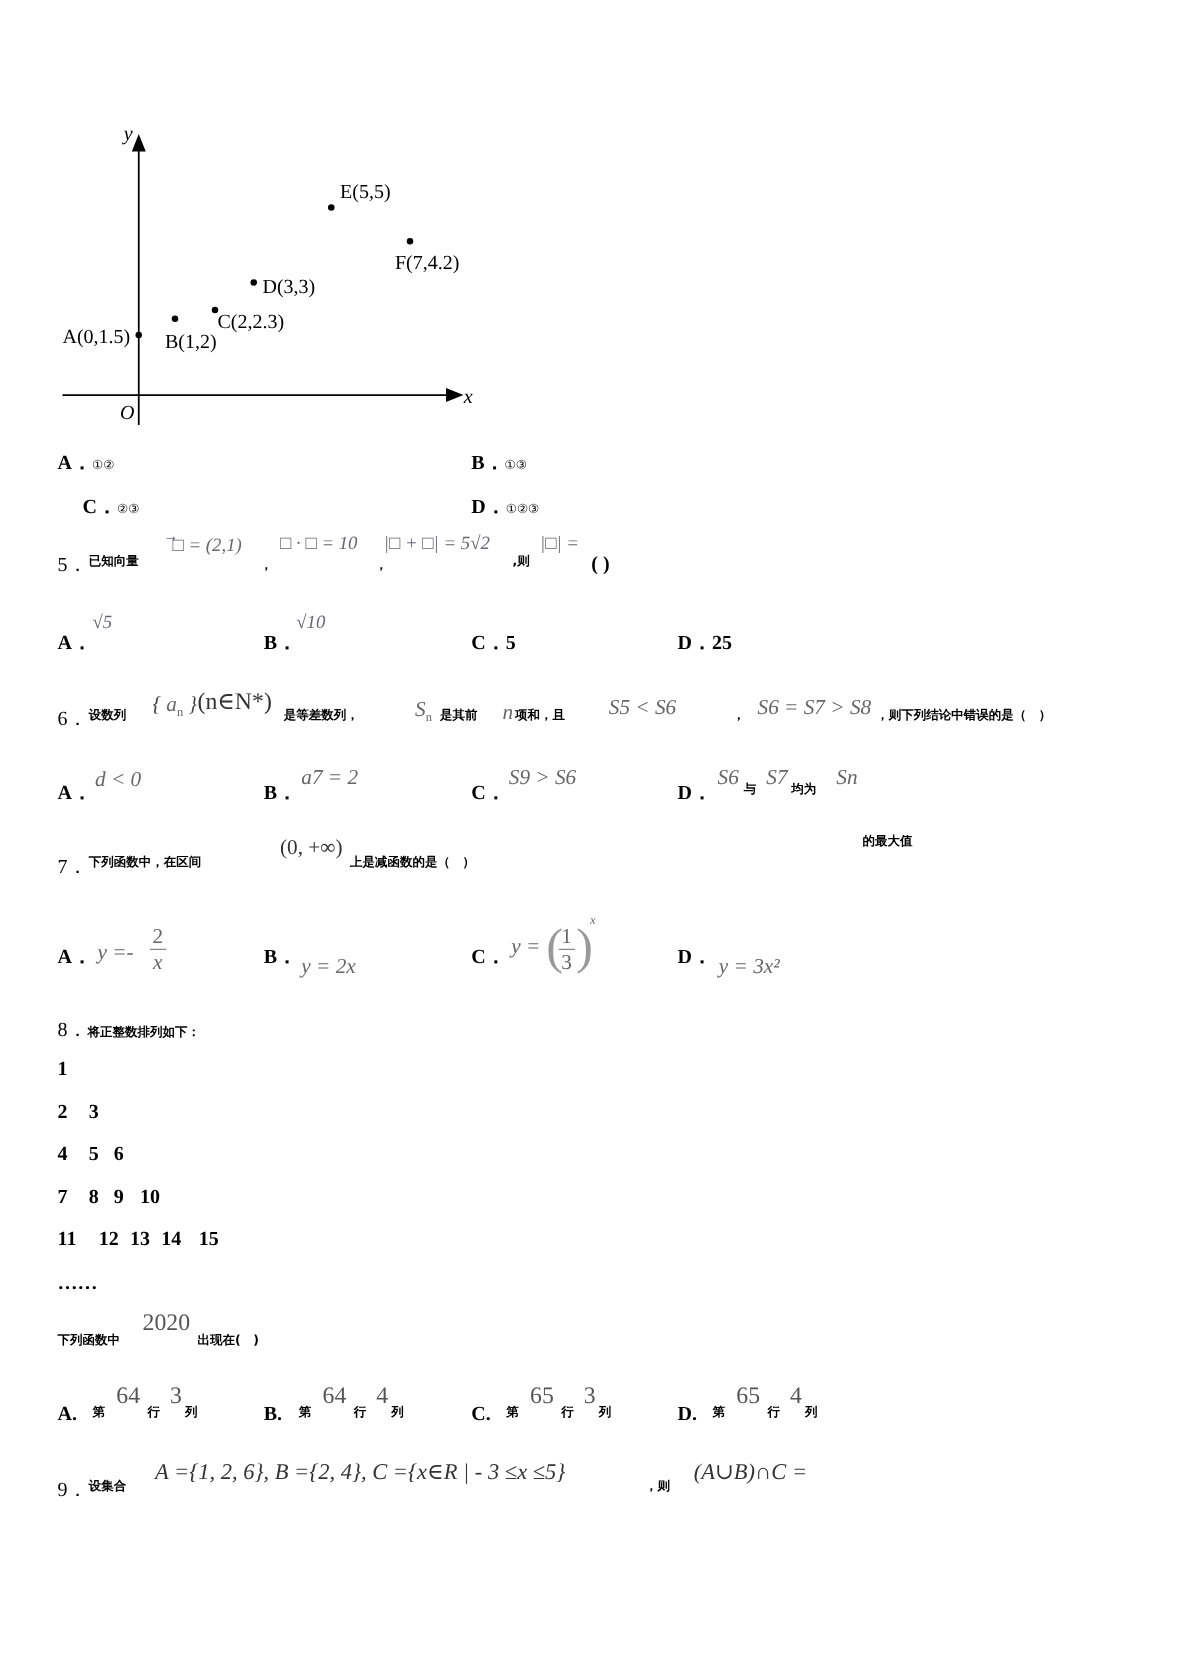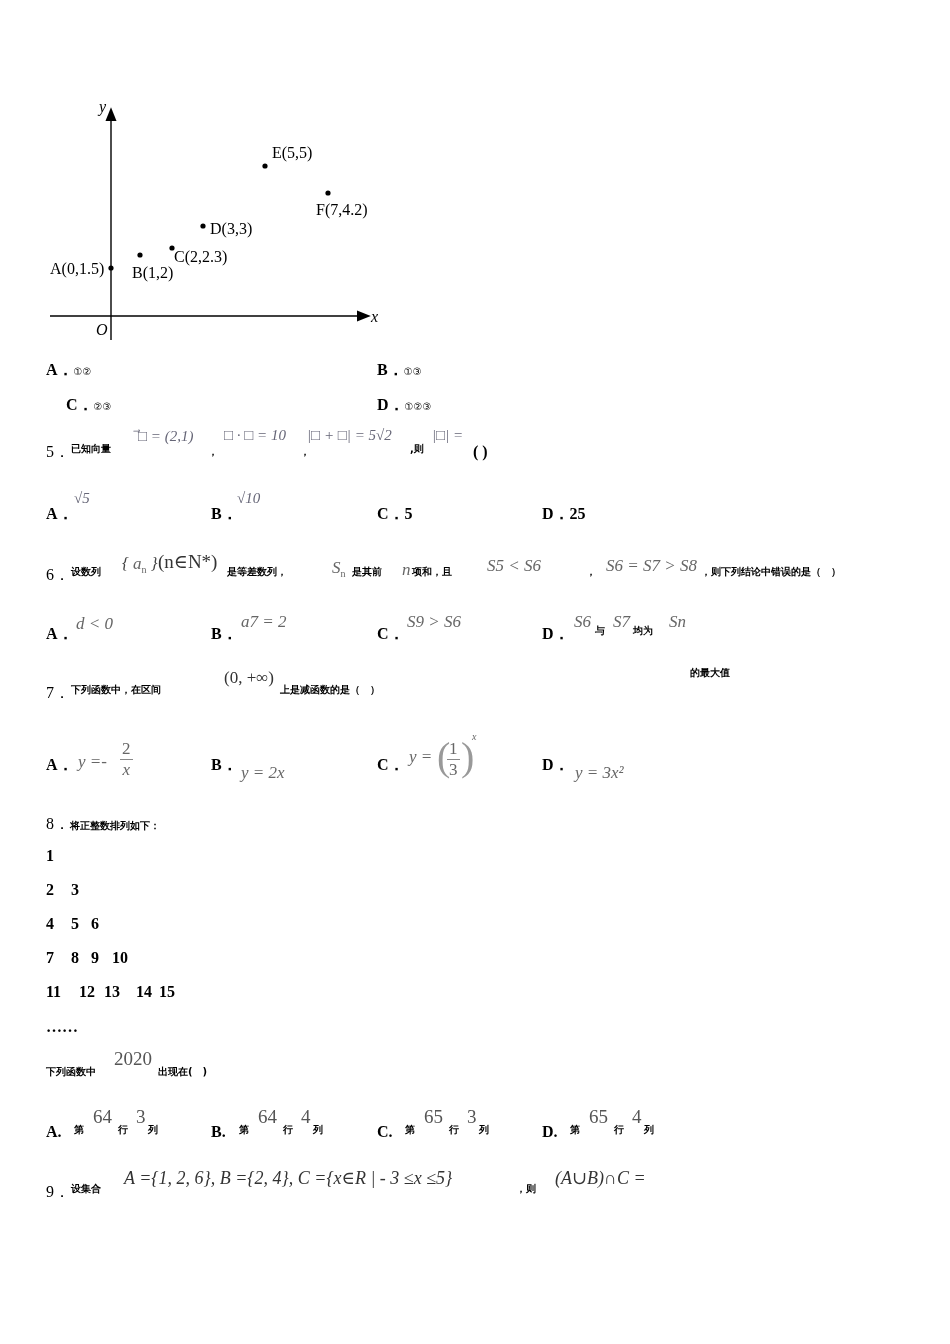--- a/index.html
+++ b/index.html
@@ -181,21 +181,21 @@
 <div class="abs num-row" style="left:46px;top:881px;">
   <span style="width:25px;">2</span><span>3</span>
 </div>
 <div class="abs num-row" style="left:46px;top:915px;">
   <span style="width:25px;">4</span><span style="width:20px;">5</span><span>6</span>
 </div>
 <div class="abs num-row" style="left:46px;top:949px;">
   <span style="width:25px;">7</span><span style="width:20px;">8</span><span style="width:21px;">9</span><span>10</span>
 </div>
 <div class="abs num-row" style="left:46px;top:983px;">
-  <span style="width:33px;">11</span><span style="width:25px;">12</span><span style="width:25px;">13</span><span style="width:30px;text-align:center;">14</span><span>15</span>
+  <span style="width:33px;">11</span><span style="width:25px;">12</span><span style="width:25px;">13</span><span style="width:30px;">14</span><span>15</span>
 </div>
 <div class="abs num-row" style="left:46px;top:1018px;">……</div>
 
 <div class="abs" style="left:46px;top:1048px;height:40px;width:300px;">
   <span class="cn" style="position:absolute;left:0;top:17px;">下列函数中</span>
   <span class="mathup" style="position:absolute;left:68px;top:0;color:#555;font-size:19px;">2020</span>
   <span class="cn" style="position:absolute;left:112px;top:17px;">出现在(　)</span>
 </div>
 
 <div class="abs" style="left:46px;top:1106px;height:40px;width:160px;">

